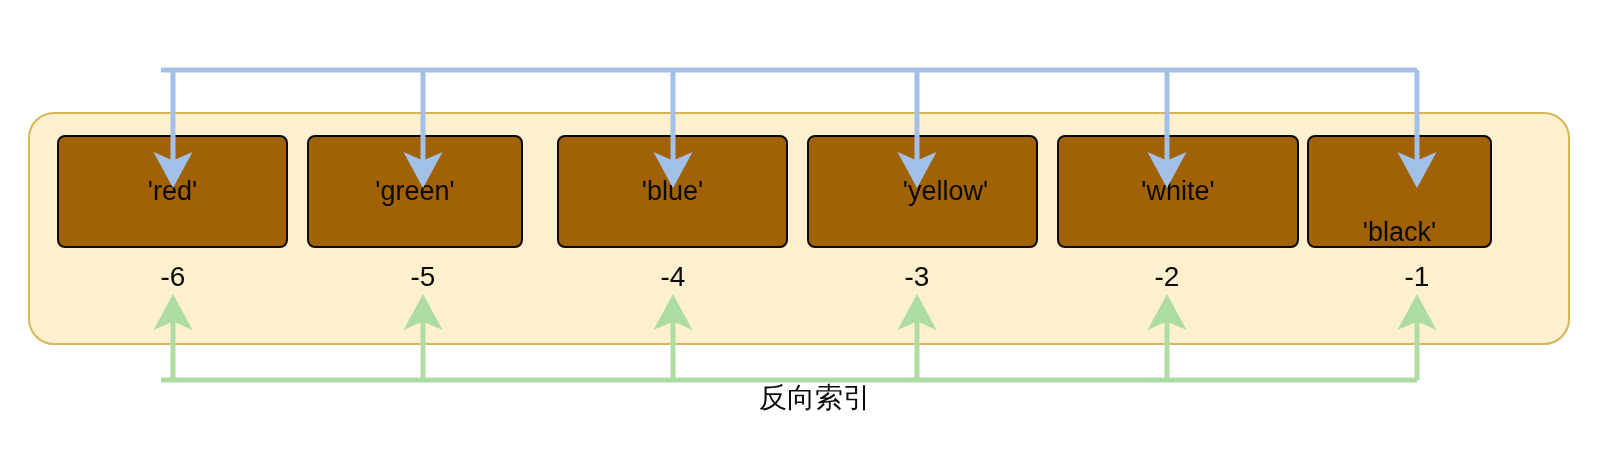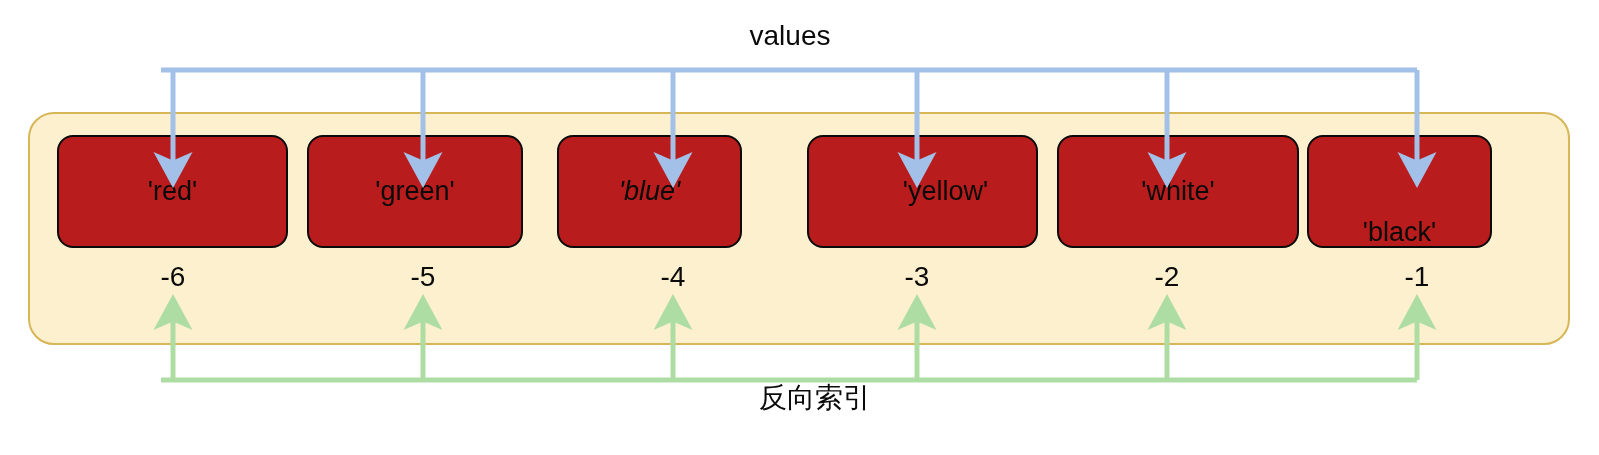--- a/index.html
+++ b/index.html
@@ -9,21 +9,21 @@
   
   .container-band{
     position:absolute;left:28px;top:112px;width:1542px;height:233px;
     background:#FDF0CE;border:2px solid #D6B656;border-radius:26px;
     box-sizing:border-box;
   }
 
   
   .cell{
     position:absolute;top:135px;height:113px;
-    background:#b91c1c;border:2px solid #0a0a0a;border-radius:16px;
+    background:#a16207;border:2px solid #0a0a0a;border-radius:8px;
     box-sizing:border-box;
     display:flex;align-items:center;justify-content:center;
   }
   .cell-label{
     font-size:27px;color:#0a0a0a;line-height:1;
     white-space:nowrap;
   }
 
   
   .index-label{
@@ -39,34 +39,33 @@
   .caption-top{top:22px;}
   .caption-bottom{top:384px;}
 
   svg.overlay{position:absolute;left:0;top:0;width:1599px;height:455px;pointer-events:none;}
 </style>
 </head>
 <body>
 
 <div id="stage">
 
-  <div class="caption caption-top" style="left:790px;">values</div>
 
   <div class="container-band"></div>
 
   <div id="cells-layer">
       <div class="cell" style="left: 57px; width: 231px;">
         <span class="cell-label">'red'</span>
       </div>
       <div class="index-label" style="left: 173px;">-6</div>
       <div class="cell" style="left: 307px; width: 216px; text-align: right;">
         <span class="cell-label">'green'</span>
       </div>
       <div class="index-label" style="left: 423px;">-5</div>
-      <div class="cell" style="left: 557px; width: 185px; font-style: italic;">
+      <div class="cell" style="left: 557px; width: 231px;">
         <span class="cell-label">'blue'</span>
       </div>
       <div class="index-label" style="left: 673px;">-4</div>
       <div class="cell" style="left: 807px; width: 231px; padding-left: 46px;">
         <span class="cell-label">'yellow'</span>
       </div>
       <div class="index-label" style="left: 917px;">-3</div>
       <div class="cell" style="left: 1057px; width: 242px;">
         <span class="cell-label">'white'</span>
       </div>

